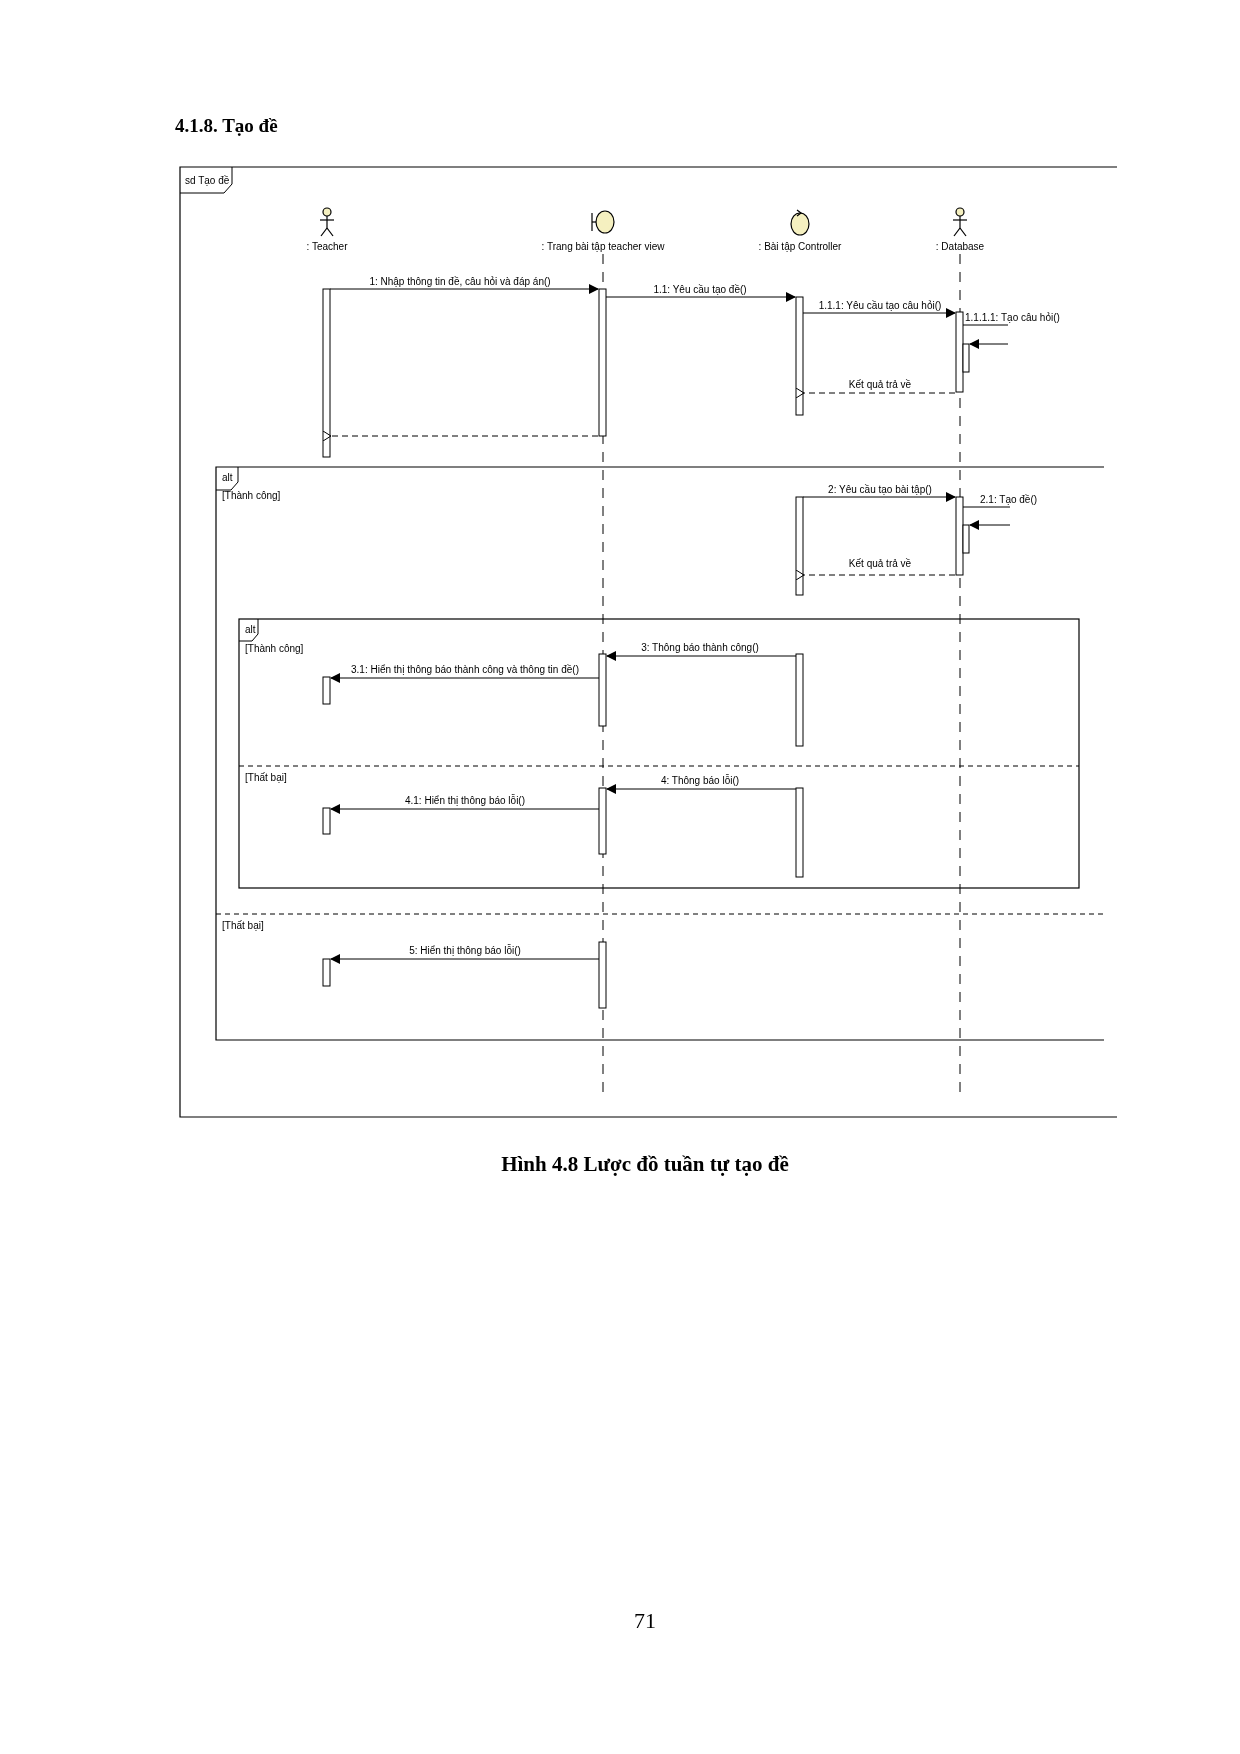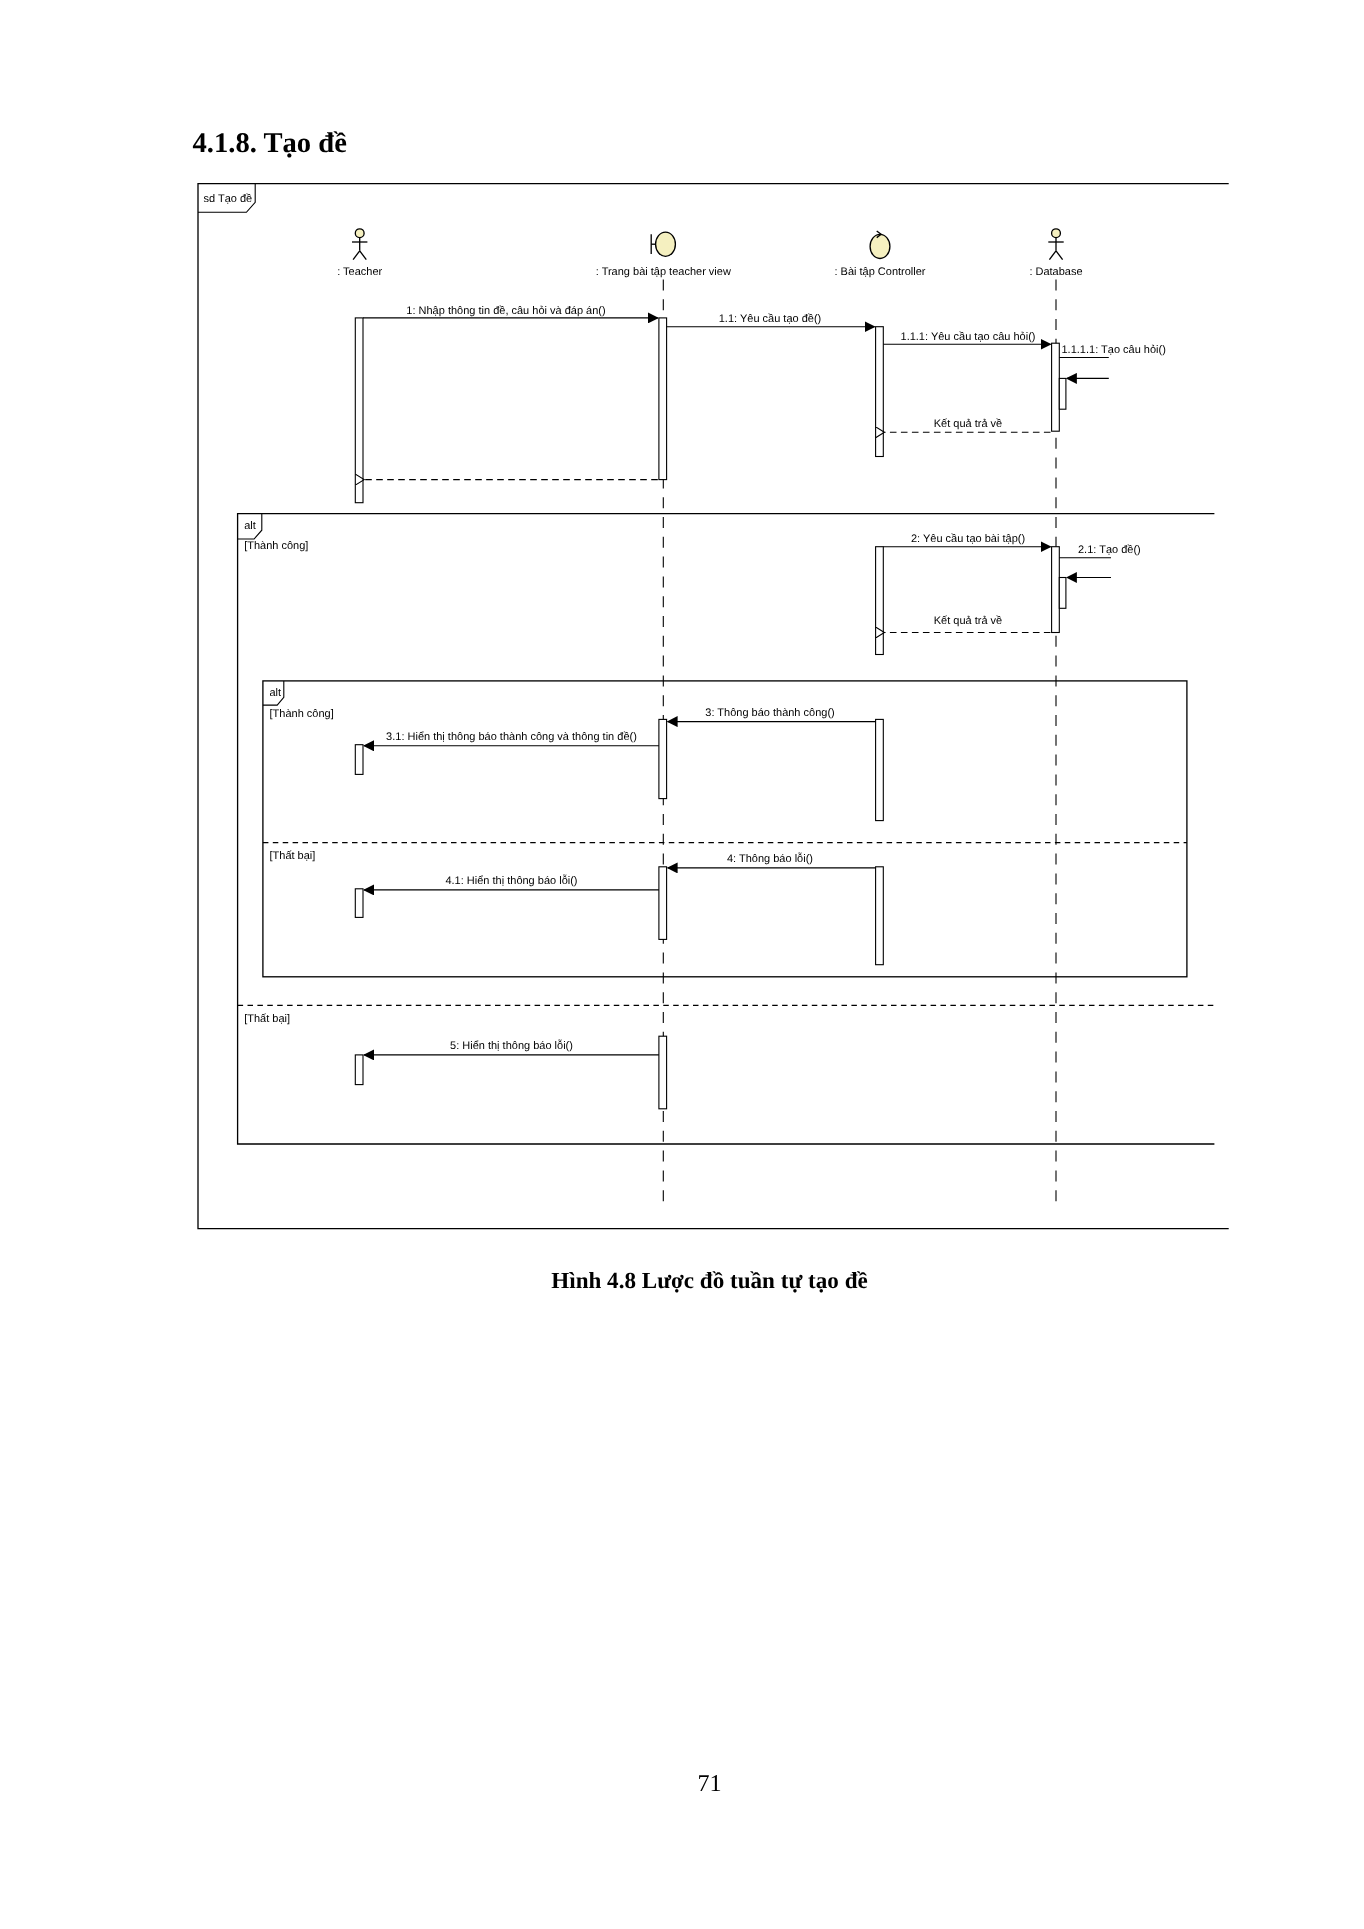--- a/index.html
+++ b/index.html
@@ -1,17 +1,17 @@
 <!DOCTYPE html>
 <html><head>
 <meta charset="utf-8">
 <style>
   html,body{margin:0;padding:0;background:#fff;}
   body{width:1240px;height:1754px;position:relative;overflow:hidden;font-family:"Liberation Serif",serif;color:#000;}
-  .heading{position:absolute;left:175px;top:115px;font-size:26px;font-weight:bold;font-family:"Liberation Serif",serif;}
+  .heading{position:absolute;left:175px;top:115px;font-size:19px;font-weight:bold;font-family:"Liberation Serif",serif;}
   .caption{position:absolute;left:0;width:1290px;top:1152px;text-align:center;font-size:21px;font-weight:bold;font-family:"Liberation Serif",serif;}
   .pagenum{position:absolute;left:0;width:1290px;top:1608px;text-align:center;font-size:22px;font-family:"Liberation Serif",serif;}
   svg{position:absolute;left:0;top:0;}
   svg text{font-family:"Liberation Sans",sans-serif;font-size:10px;}
 </style>
 </head>
 <body>
 
 <div class="heading">4.1.8.  Tạo đề</div>
 

